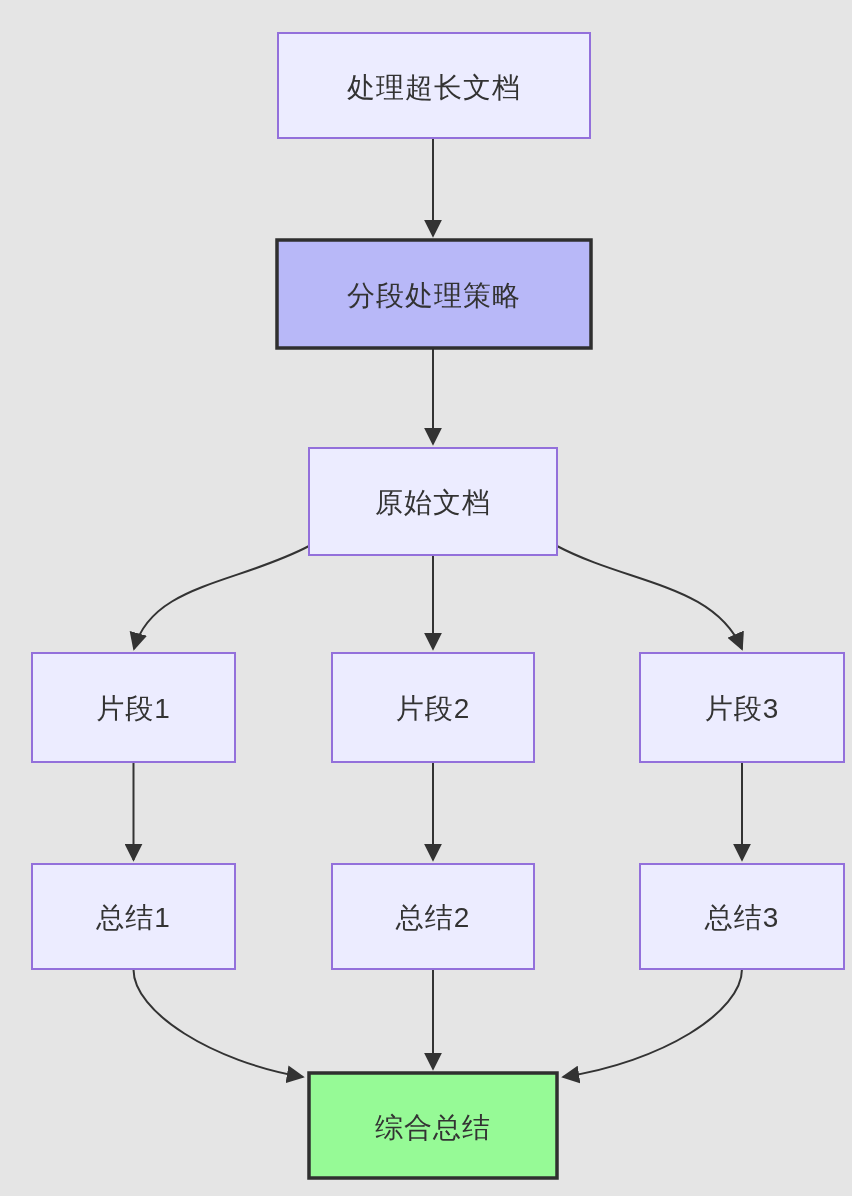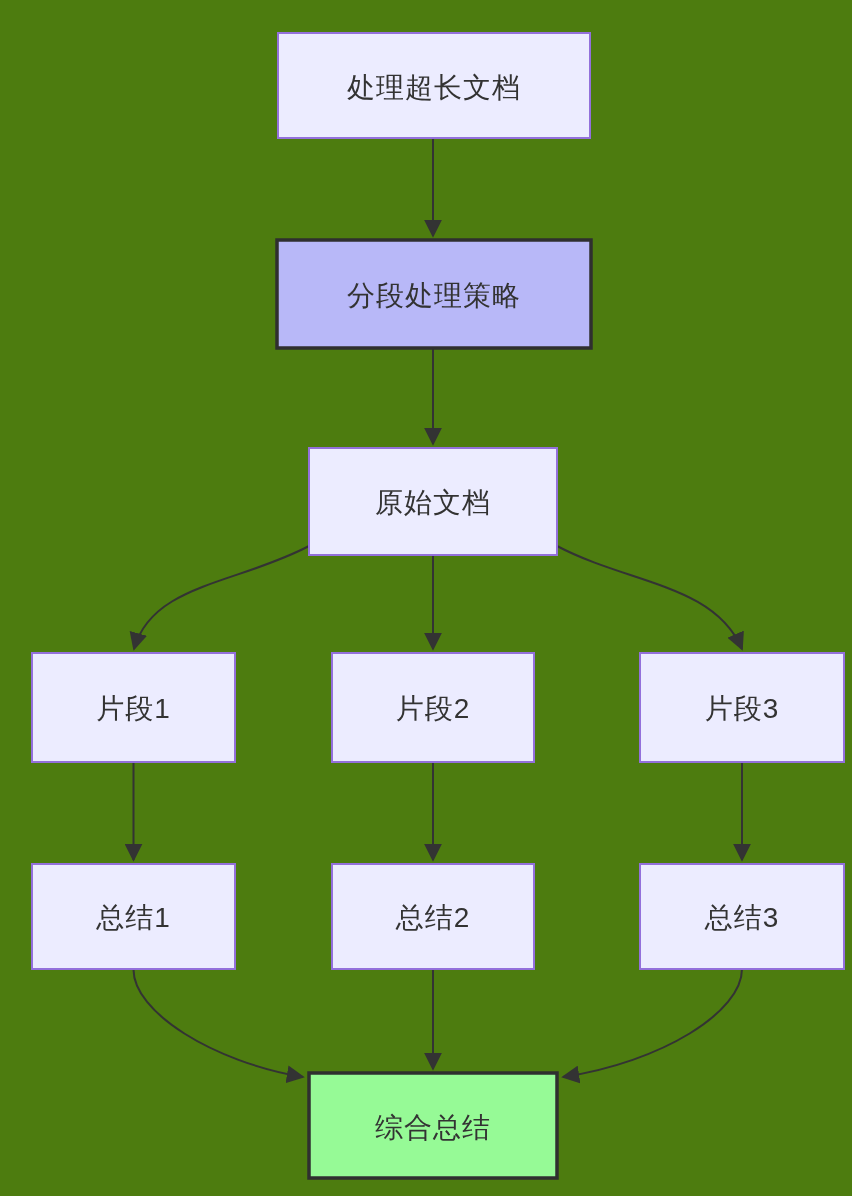--- a/index.html
+++ b/index.html
@@ -5,21 +5,21 @@
   html, body {
     margin: 0;
     padding: 0;
     background: #ffffff;
     font-family: "Liberation Sans", "DejaVu Sans", sans-serif;
   }
   .stage {
     position: relative;
     width: 852px;
     height: 1196px;
-    background: #4d7c0f;
+    background: #e5e5e5;
     overflow: hidden;
   }
   svg { display: block; }
 
   .edge {
     fill: none;
     stroke: #333333;
     stroke-width: 2px;
   }
   .arrowhead { fill: #333333; stroke: none; }

